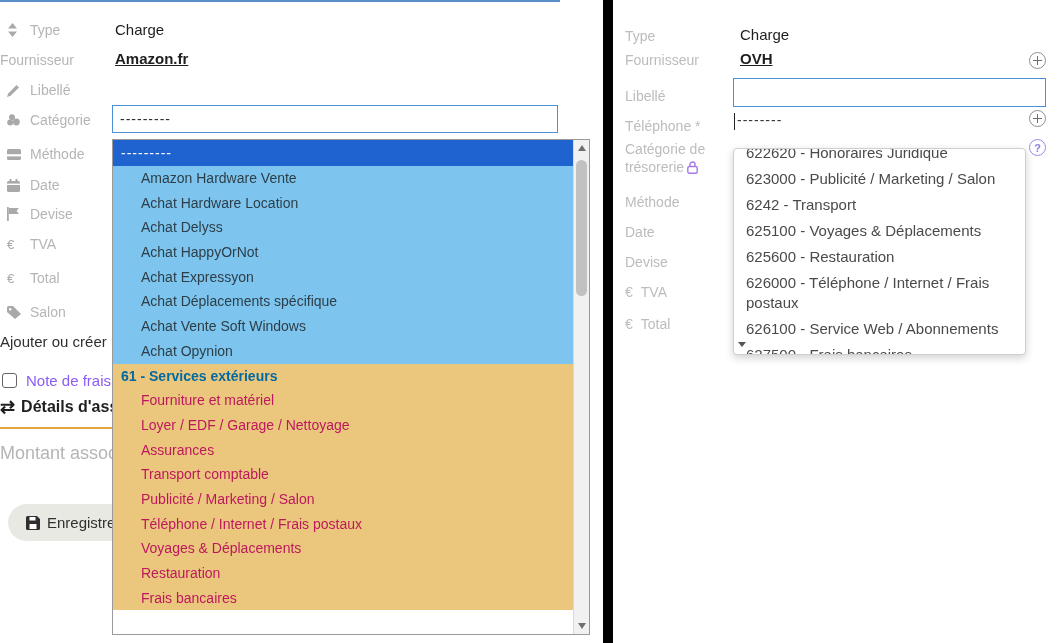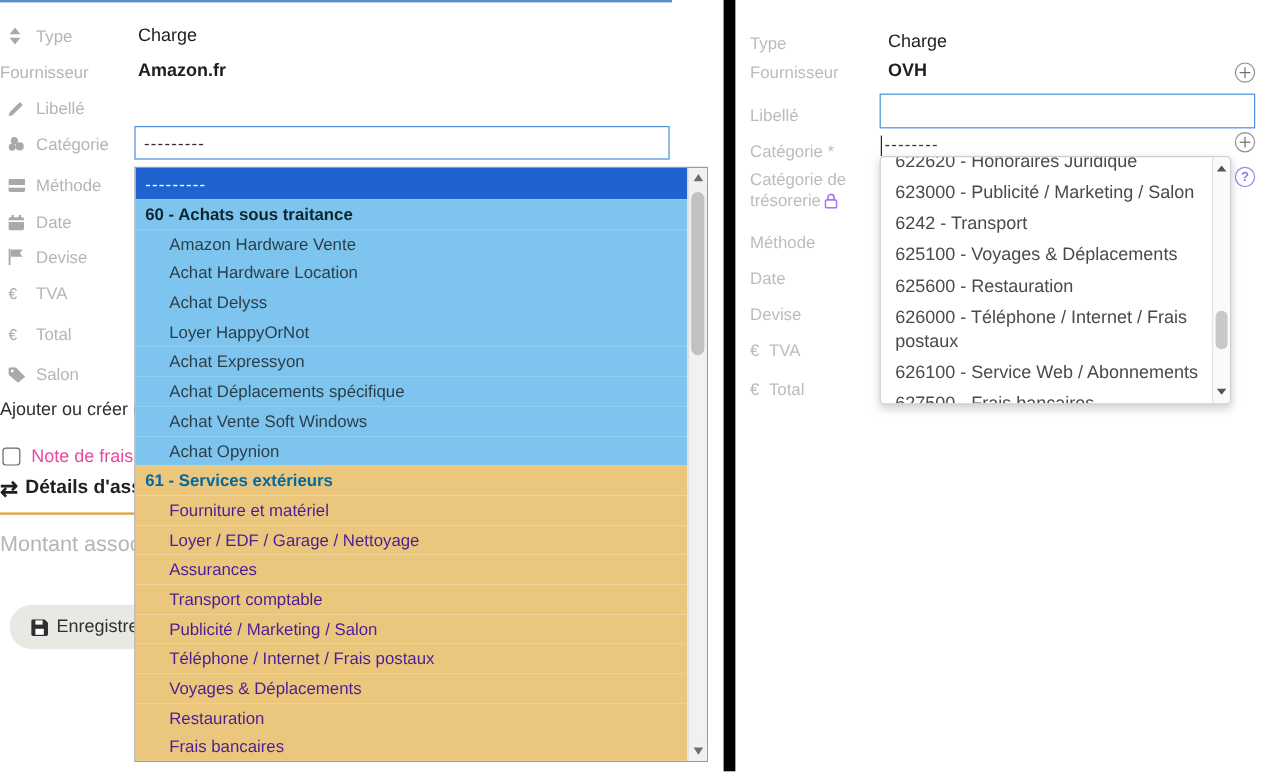--- a/index.html
+++ b/index.html
@@ -12,48 +12,48 @@
   .divider { position:absolute; left:603px; top:0; width:10px; height:643px; background:#000; }
   .panel-right { left:613px; width:450px; }
 
   .topline { position:absolute; left:0; top:0; width:560px; height:2px; background:#5b8fc9; }
 
   
   .lrow { position:absolute; left:0; display:flex; align-items:center; color:#b5b5b5; font-size:14px; }
   .licon { width:30px; display:inline-flex; justify-content:flex-start; padding-left:7px; color:#a9a9a9; font-size:13px; }
   .licon svg { display:block; }
   .val { position:absolute; color:#1e1e1e; font-size:15px; }
-  .val-strong { font-weight:600; }
+  .val-strong { font-weight:600;text-decoration:underline; }
 
   
   .select-box { position:absolute; left:112px; top:105px; width:446px; height:28px; border:1px solid #4a90d9; background:#fff; color:#2f2f2f; font-size:14px; line-height:26px; padding-left:7px; letter-spacing:1px; }
 
   
   .dropdown-left { position:absolute; left:112px; top:139px; width:478px; height:496px; background:#fff; border:1px solid #9a9a9a; z-index:6; display:flex; }
   .dd-list { width:462px; overflow:hidden; }
   .dd-row { font-size:14px; height:24.7px; line-height:24.7px; padding-left:28px; color:#2d3e48; white-space:nowrap; }
   .dd-row.group { padding-left:8px; font-weight:700; color:#10242e; }
   .dd-row.selected { height:26px; line-height:26px; padding-left:8px; background:#1e63d0; color:#ffffff; letter-spacing:1px; }
   .dd-row.blue { background:#7dc5ee; }
   .dd-row.orange { background:#ebc77e; }
   .dd-row.orange.group { color:#0369a1; }
-  .dd-row.orange { color:#4c1d95; }
+  .dd-row.orange { color:#be185d; }
 
   
   .sbar { width:16px; background:#f1f1f1; border-left:1px solid #d9d9d9; position:relative; flex-shrink:0; }
   .sbar .arr { position:absolute; left:0; width:100%; height:16px; display:flex; align-items:center; justify-content:center; background:#f1f1f1; }
   .sbar .arr.up { top:0; }
   .sbar .arr.down { bottom:0; }
   .tri-up { width:0; height:0; border-left:4px solid transparent; border-right:4px solid transparent; border-bottom:6px solid #6f6f6f; }
   .tri-down { width:0; height:0; border-left:4px solid transparent; border-right:4px solid transparent; border-top:6px solid #6f6f6f; }
   .thumb { position:absolute; left:2px; width:11px; background:#c1c1c1; border-radius:6px; }
 
   
   .addtag { position:absolute; left:0; top:333px; color:#2f2f2f; font-size:15px; white-space:nowrap; }
-  .checkrow { position:absolute; left:2px; top:372px; display:flex; align-items:center; color:#ec4899; font-size:15px; }
+  .checkrow { position:absolute; left:2px; top:372px; display:flex; align-items:center; color:#8b5cf6; font-size:15px; }
   .checkbox { width:15px; height:15px; border:1.6px solid #666; border-radius:3px; background:#fff; margin-right:9px; }
   .details { position:absolute; left:0; top:396px; display:flex; align-items:center; color:#1f1f1f; font-size:16px; font-weight:700; white-space:nowrap; }
   .swapglyph { font-size:18px; margin-right:6px; font-weight:700; }
   .underline-orange { position:absolute; left:0; top:427px; width:112px; height:2px; background:#e2a63d; }
   .montant { position:absolute; left:0; top:443px; color:#b5b5b5; font-size:18px; }
   .save-btn { position:absolute; left:8px; top:504px; width:150px; height:37px; background:#e9e9e4; border:none; border-radius:19px; display:flex; align-items:center; padding-left:18px; color:#2f2f2f; font-size:15px; font-family:"Liberation Sans", sans-serif; cursor:pointer; }
   .save-btn svg { margin-right:7px; }
 
   
   .rlabel { position:absolute; color:#bcbcbc; font-size:14px; }
@@ -63,21 +63,21 @@
   .libelle-input { position:absolute; left:120px; top:78px; width:313px; height:29px; border:1.5px solid #4a90d9; background:#fff; font-size:15px; padding:0 6px; color:#222; }
   .cat-dashes { position:absolute; left:124px; top:112px; color:#3a3a3a; font-size:14px; letter-spacing:1px; }
   .cursor-line { position:absolute; left:121px; top:113px; width:1px; height:17px; background:#222; }
 
   .circle-ic { position:absolute; width:17px; height:17px; border-radius:50%; border:1.5px solid #8f8f8f; display:flex; align-items:center; justify-content:center; background:#fff; cursor:pointer; }
   .plus-h { position:absolute; width:9px; height:1.5px; background:#6e6e6e; }
   .plus-v { position:absolute; width:1.5px; height:9px; background:#6e6e6e; }
   .q-ic { border-color:#9b8ae8; color:#8f7ce0; font-size:11px; font-weight:700; }
 
   
-  .dropdown-right { position:absolute; left:120px; top:130px; width:293px; height:207px; background:#fff; border:1px solid #cfcfcf; border-radius:4px; box-shadow:0 3px 8px rgba(0,0,0,0.18); overflow:hidden; z-index:6; display:flex; }
+  .dropdown-right { position:absolute; left:120px; top:148px; width:293px; height:207px; background:#fff; border:1px solid #cfcfcf; border-radius:4px; box-shadow:0 3px 8px rgba(0,0,0,0.18); overflow:hidden; z-index:6; display:flex;flex-direction:column; }
   .rdd-list { width:277px; overflow:hidden; margin-top:-9px; }
   .rdd-row { font-size:15px; color:#4a4a4a; padding:3px 4px 3px 12px; line-height:20px; }
   .rsbar { width:15px; border-left:1px solid #e3e3e3; background:#fafafa; position:relative; flex-shrink:0; }
   .rsbar .arr { position:absolute; left:0; width:100%; height:15px; display:flex; align-items:center; justify-content:center; }
   .rsbar .arr.up { top:2px; } .rsbar .arr.down { bottom:2px; }
   .rsbar .tri-up { border-bottom-color:#555; border-left-width:4px; border-right-width:4px; border-bottom-width:5px; }
   .rsbar .tri-down { border-top-color:#555; border-left-width:4px; border-right-width:4px; border-top-width:5px; }
   .rsbar .thumb { left:2px; width:10px; background:#c8c8c8; }
 </style>
 </head>
@@ -166,25 +166,24 @@
     </div>
 
     <div class="val" style="left:115px; top:21px">Charge</div>
     <div class="val val-strong" style="left:115px; top:50px">Amazon.fr</div>
 
     <div class="select-box">---------</div>
 
     <div class="dropdown-left">
       <div class="dd-list">
           <div class="dd-row selected">---------</div>
-          <div class="dd-row group blue">60 - Achats sous traitance</div>
           <div class="dd-row item blue">Amazon Hardware Vente</div>
           <div class="dd-row item blue">Achat Hardware Location</div>
           <div class="dd-row item blue">Achat Delyss</div>
-          <div class="dd-row item blue">Loyer HappyOrNot</div>
+          <div class="dd-row item blue">Achat HappyOrNot</div>
           <div class="dd-row item blue">Achat Expressyon</div>
           <div class="dd-row item blue">Achat Déplacements spécifique</div>
           <div class="dd-row item blue">Achat Vente Soft Windows</div>
           <div class="dd-row item blue">Achat Opynion</div>
           <div class="dd-row group orange">61 - Services extérieurs</div>
           <div class="dd-row item orange">Fourniture et matériel</div>
           <div class="dd-row item orange">Loyer / EDF / Garage / Nettoyage</div>
           <div class="dd-row item orange">Assurances</div>
           <div class="dd-row item orange">Transport comptable</div>
           <div class="dd-row item orange">Publicité / Marketing / Salon</div>
@@ -226,21 +225,21 @@
     </button>
   </div>
 
   <div class="divider"></div>
 
   <div class="panel panel-right">
 
     <div class="rlabel" style="left:12px; top:28px">Type</div>
     <div class="rlabel" style="left:12px; top:52px">Fournisseur</div>
     <div class="rlabel" style="left:12px; top:88px">Libellé</div>
-    <div class="rlabel" style="left:12px; top:118px">Catégorie *</div>
+    <div class="rlabel" style="left:12px; top:118px">Téléphone *</div>
     <div class="rlabel treso" style="left:12px; top:140px">
       <span>Catégorie de trésorerie</span><svg class="lock-svg" width="11" height="13" viewBox="0 0 11 13">
           <rect x="0.8" y="5.5" width="9.4" height="6.8" rx="1.5" fill="none" stroke="#a678e8" stroke-width="1.4"></rect>
           <path d="M3 5.5 V3.5 A2.5 2.5 0 0 1 8 3.5 V5.5" fill="none" stroke="#a678e8" stroke-width="1.4"></path>
         </svg>
     </div>
     <div class="rlabel" style="left:12px; top:194px">Méthode</div>
     <div class="rlabel" style="left:12px; top:224px">Date</div>
     <div class="rlabel" style="left:12px; top:254px">Devise</div>
     <div class="rlabel" style="left:12px; top:284px">

